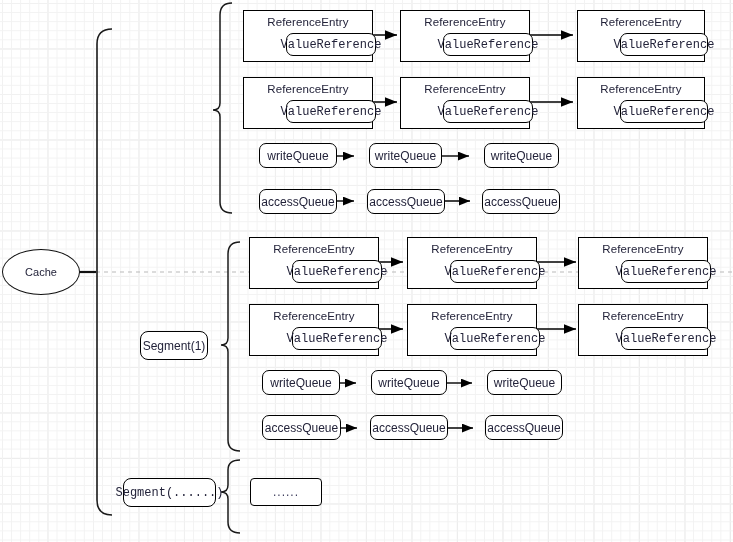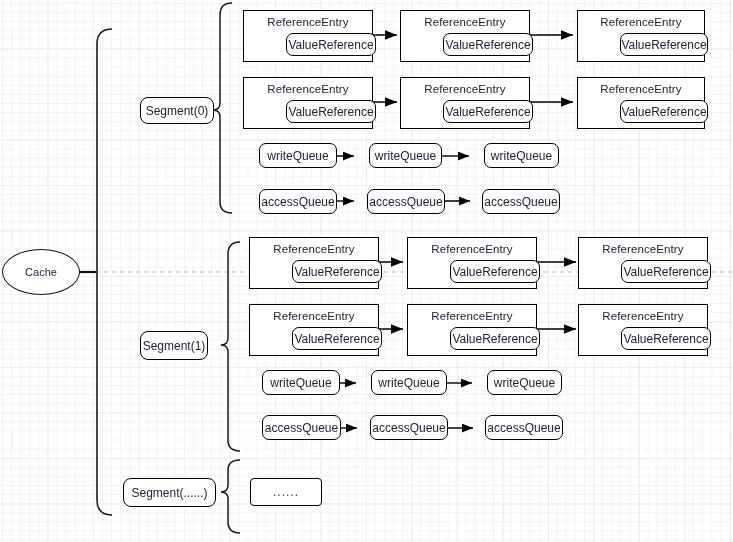--- a/index.html
+++ b/index.html
@@ -52,21 +52,21 @@
   .entry .valref{
     position:absolute;
     box-sizing:border-box;
     border:1px solid #000;
     border-radius:7px;
     background:#fff;
     font-size:12px;
     display:flex;align-items:center;justify-content:center;
     height:23px;
     color:#23233a;
-    left:42px;right:-4px;top:22px;
+    left:42px;right:-4px;top:22px;font-family:Liberation Mono, monospace;
   }
   .queue{
     border:1px solid #000;
     border-radius:7px;
     font-size:12px;
     color:#23233a;
     margin-left:12px;
   }
   .seg{
     border:1px solid #000;
@@ -145,29 +145,26 @@
     <line x1="440" y1="383" x2="472" y2="383" stroke="#000" stroke-width="1.4" marker-start="url(#ah2)" marker-end="url(#ah)"></line>
 
     <line x1="329" y1="428" x2="357" y2="428" stroke="#000" stroke-width="1.4" marker-start="url(#ah2)" marker-end="url(#ah)"></line>
     <line x1="434" y1="428" x2="473" y2="428" stroke="#000" stroke-width="1.4" marker-start="url(#ah2)" marker-end="url(#ah)"></line>
   </svg>
 
   <div class="ellipse" style="left:2px;top:249px;width:78px;height:46px;">
     <span>Cache</span>
   </div>
 
-  <div class="node seg" style="left:140px;top:97px;width:74px;height:27px;">
-    <span>Segment(0)</span>
-  </div>
 
   <div class="node seg" style="left:140px;top:331px;width:68px;height:29px;">
     <span>Segment(1)</span>
   </div>
 
-  <div class="node seg" style="left:123px;top:478px;width:93px;height:29px;">
+  <div class="node seg" style="left:123px;top:478px;width:93px;height:29px;font-family:Liberation Mono, monospace;">
     <span>Segment(......)</span>
   </div>
 
   <div class="node entry" style="left:243px;top:10px;width:130px;height:52px;">
     <span class="title">ReferenceEntry</span>
     <span class="valref">ValueReference</span>
   </div>
   <div class="node entry" style="left:400px;top:10px;width:130px;height:52px;">
     <span class="title">ReferenceEntry</span>
     <span class="valref">ValueReference</span>

